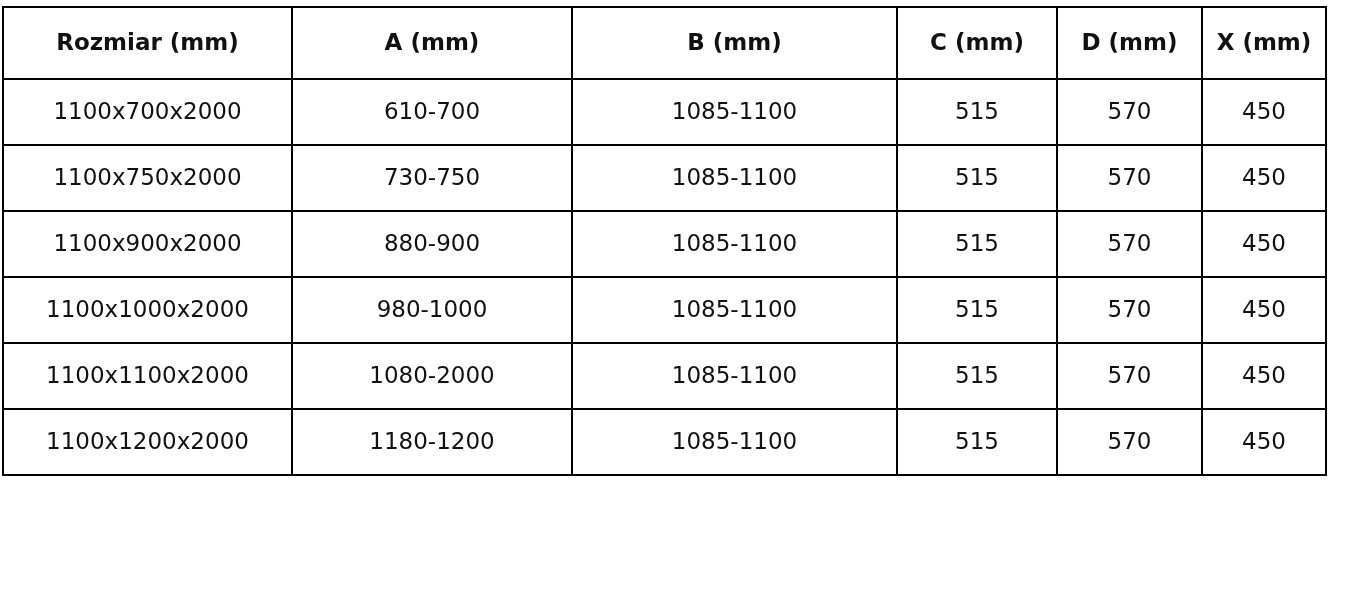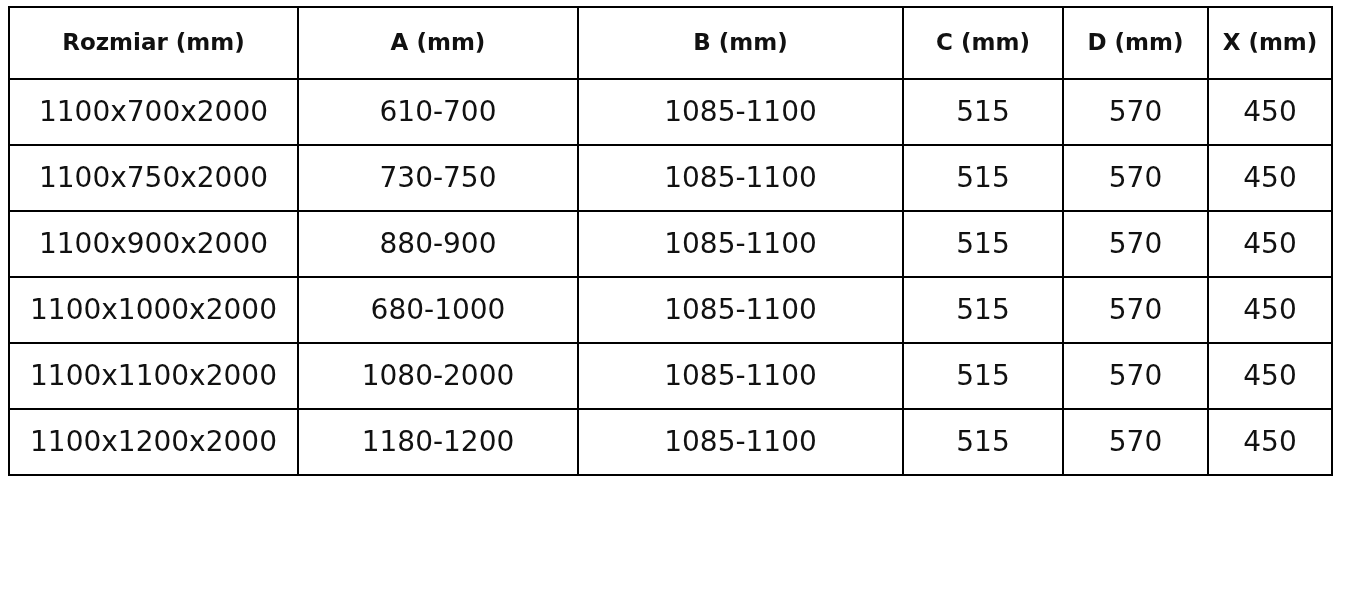--- a/index.html
+++ b/index.html
@@ -11,33 +11,33 @@
     width: 1351px;
     height: 591px;
     font-family: "DejaVu Sans", sans-serif;
     color: #000000;
     overflow: hidden;
   }
   .table-wrap {
     width: 1351px;
     height: 431px;
     box-sizing: border-box;
-    padding: 6px 26px 14px 8px;
+    padding: 6px 26px 14px 2px;
   }
   table.spec-table {
     border-collapse: collapse;
     width: 1313px;
     table-layout: fixed;
   }
   table.spec-table th,
   table.spec-table td {
     border: 2px solid #000000;
     text-align: center;
     vertical-align: middle;
-    font-size: 28px;
+    font-size: 23px;
     line-height: 1.1;
     padding: 0;
     height: 64px;
     color: #111111;
   }
   table.spec-table thead th {
     font-weight: bold;
     font-size: 23px;
     height: 70px;
   }
@@ -92,21 +92,21 @@
       <tr>
         <td>1100x900x2000</td>
         <td>880-900</td>
         <td>1085-1100</td>
         <td>515</td>
         <td>570</td>
         <td>450</td>
       </tr>
       <tr>
         <td>1100x1000x2000</td>
-        <td>680-1000</td>
+        <td>980-1000</td>
         <td>1085-1100</td>
         <td>515</td>
         <td>570</td>
         <td>450</td>
       </tr>
       <tr>
         <td>1100x1100x2000</td>
         <td>1080-2000</td>
         <td>1085-1100</td>
         <td>515</td>

